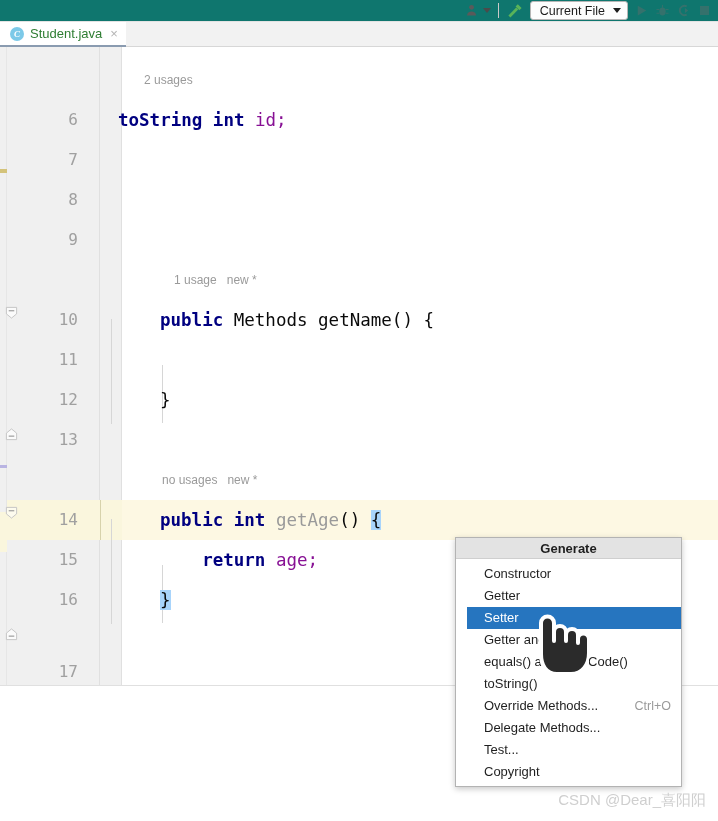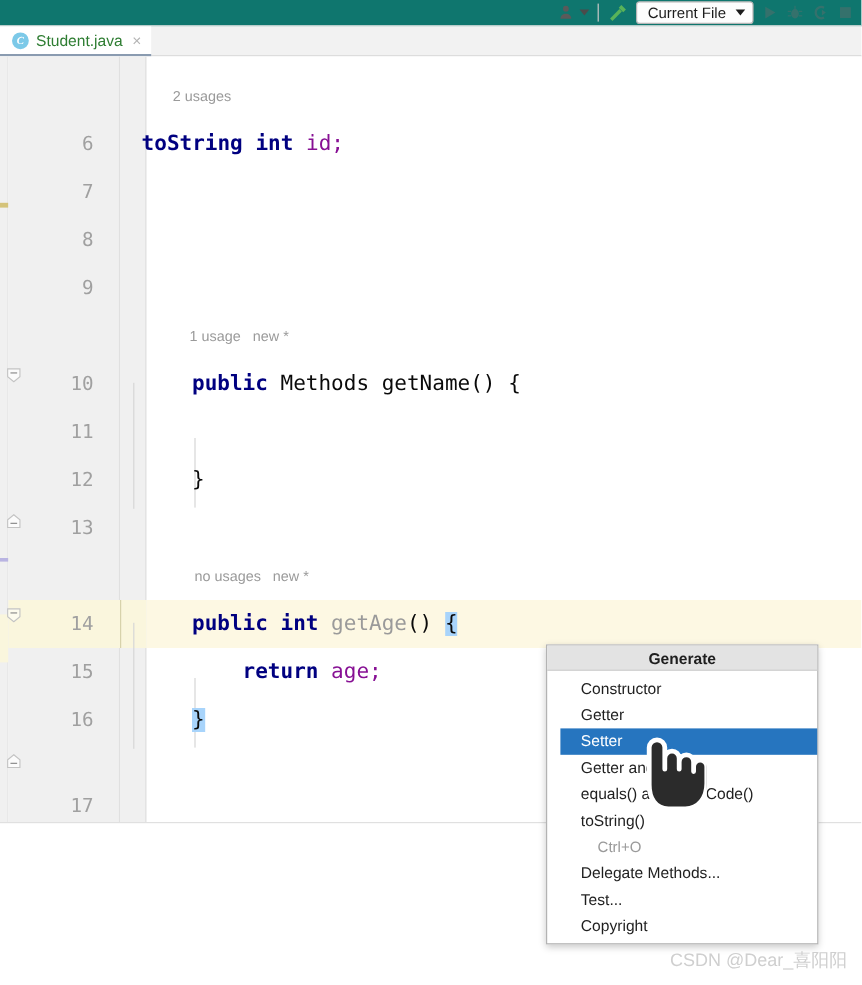--- a/index.html
+++ b/index.html
@@ -289,21 +289,21 @@
     <div class="codearea">
 
       <div class="indent-guide" style="left:40px;top:318px;height:58px;"></div>
 
       <div class="indent-guide" style="left:40px;top:518px;height:58px;"></div>
 
       <div class="hint" style="top:13px;left:22px;">2 usages</div>
 
       <div class="codeline" style="top:53px;left:-4px;"><span class="kw">toString</span><span class="punc"> </span><span class="kw">int</span><span class="punc"> </span><span class="fld">id</span><span class="fld">;</span></div>
 
-      <div class="hint" style="top:213px;left:36px;">1 usage   new *</div>
+      <div class="hint" style="top:213px;left:52px;">1 usage   new *</div>
 
       <div class="codeline" style="top:253px;left:38px;"><span class="kw">public</span><span> </span><span class="type">Methods</span><span> </span><span class="mth">getName</span><span class="punc">()</span><span> </span><span class="punc">{</span></div>
 
 
       <div class="codeline" style="top:333px;left:38px;"><span class="punc">}</span></div>
 
       <div class="hint" style="top:413px;left:40px;">no usages   new *</div>
 
       <div class="codeline" style="top:453px;left:38px;"><span class="kw">public</span><span> </span><span class="kw">int</span><span> </span><span class="mth-unused">getAge</span><span class="punc">()</span><span> </span><span class="punc brace-hl">{</span></div>
 
@@ -344,20 +344,21 @@
         <span>equals() and hashCode()</span>
         <span class="shortcut"></span>
       </div>
 
       <div class="popup-item">
         <span>toString()</span>
         <span class="shortcut"></span>
       </div>
 
       <div class="popup-item">
+        <span>Override Methods...</span>
         <span class="shortcut">Ctrl+O</span>
       </div>
 
       <div class="popup-item">
         <span>Delegate Methods...</span>
         <span class="shortcut"></span>
       </div>
 
       <div class="popup-item">
         <span>Test...</span>

